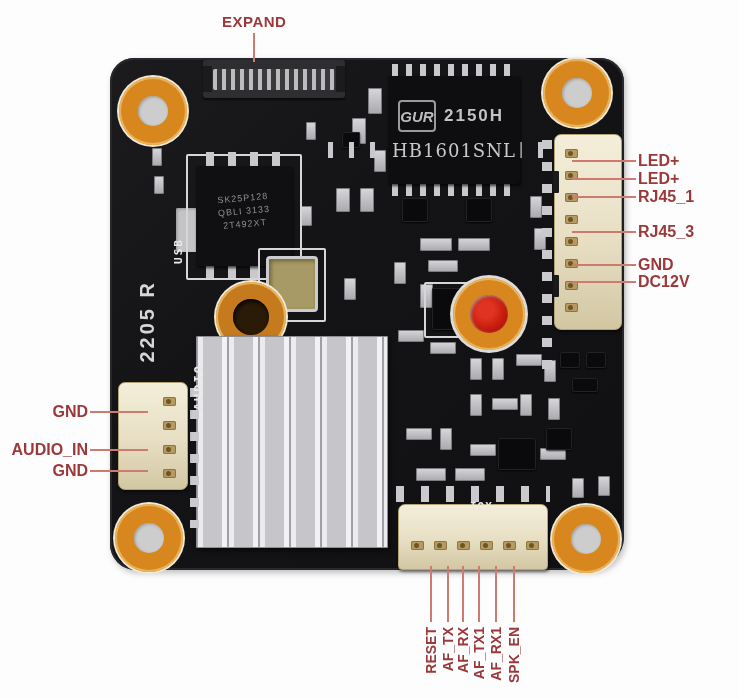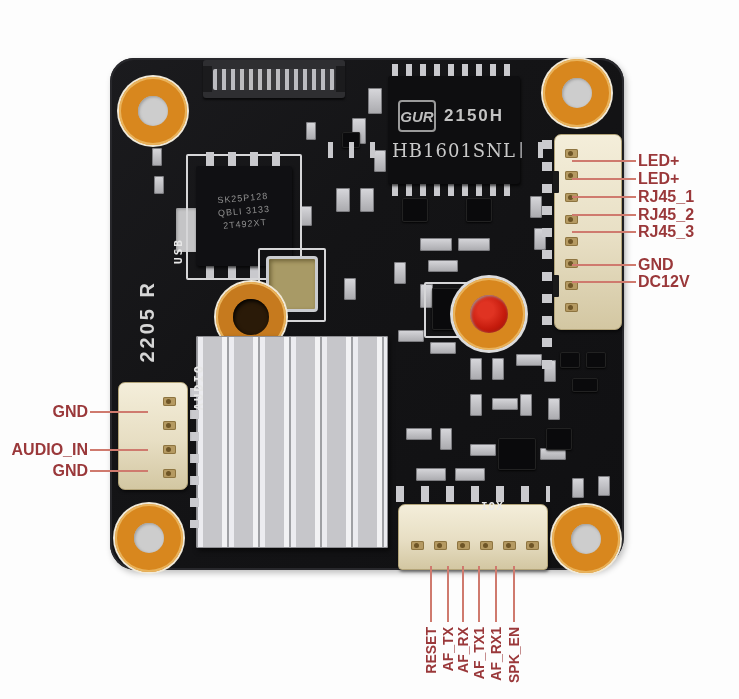--- a/index.html
+++ b/index.html
@@ -263,39 +263,39 @@
           <i></i>
         </span>
       <span class="pin-dot" style="left:127px;top:36px">
           <i></i>
         </span>
     </div>
 
     <div class="silk-v" style="left:62px;top:180px;font-size:11px;letter-spacing:2px">USB</div>
     <div class="silk-v" style="left:26px;top:222px;font-size:20px;letter-spacing:3px;color:#d6d6d6;font-family:'Liberation Sans',sans-serif">2205 R</div>
     <div class="silk-v" style="left:82px;top:306px;font-size:12px;letter-spacing:2px">AUDIO</div>
-    <div class="silk" style="left:371px;top:442px;font-size:11px;letter-spacing:1px">IOX</div>
+    <div class="silk" style="left:360px;top:442px;font-size:11px;letter-spacing:1px">IOX</div>
   </div>
 
+  <div class="ann-top" style="left:222px;top:13px">
+    <span class="ann-label">EXPAND</span>
+    <div class="line-v" style="height:29px;margin-top:3px"></div>
+  </div>
 
   <div class="ann-right" style="top:152px">
       <span class="line-h"></span>
       <span class="ann-label">LED+</span>
     </div>
   <div class="ann-right" style="top:170px">
       <span class="line-h"></span>
       <span class="ann-label">LED+</span>
     </div>
   <div class="ann-right" style="top:188px">
       <span class="line-h"></span>
       <span class="ann-label">RJ45_1</span>
-    </div>
-  <div class="ann-right" style="top:206px">
-      <span class="line-h"></span>
-      <span class="ann-label">RJ45_2</span>
     </div>
   <div class="ann-right" style="top:223px">
       <span class="line-h"></span>
       <span class="ann-label">RJ45_3</span>
     </div>
   <div class="ann-right" style="top:256px">
       <span class="line-h"></span>
       <span class="ann-label">GND</span>
     </div>
   <div class="ann-right" style="top:273px">

